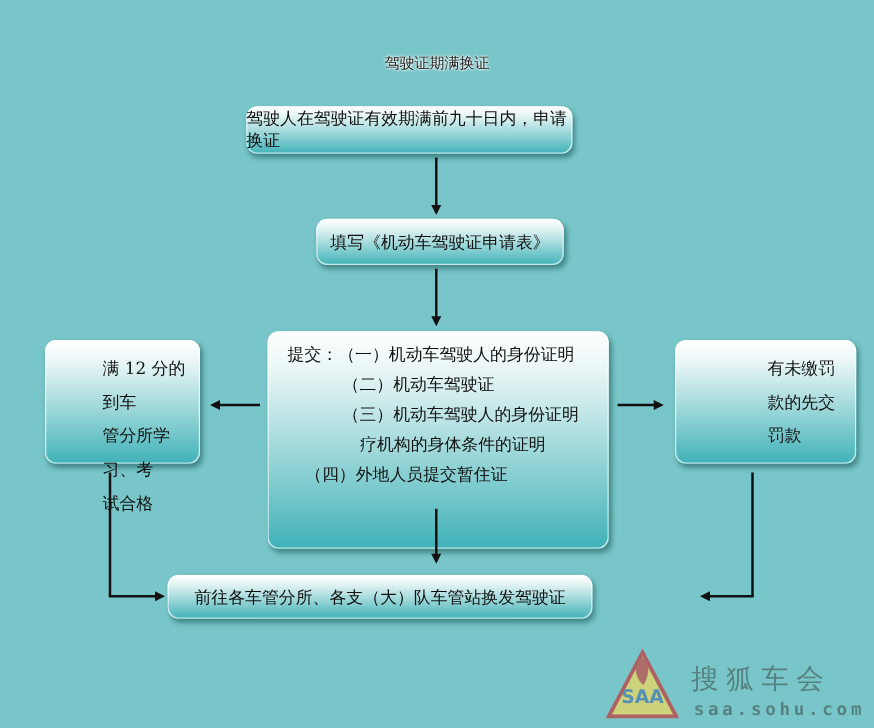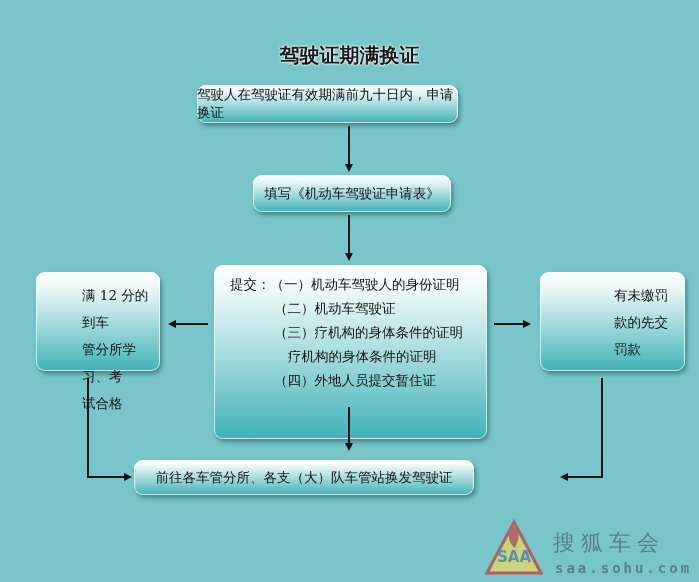--- a/index.html
+++ b/index.html
@@ -4,21 +4,21 @@
 <style>
   html, body { margin:0; padding:0; }
   body {
     width:699px; height:582px; position:relative; overflow:hidden;
     background:#78c6c9;
     font-family: "DejaVu Serif", "Liberation Serif", serif;
     color:#111;
   }
   .title {
     position:absolute; left:0; width:699px; top:42px; text-align:center;
-    font-size:20px; font-weight:bold; color:#1a1a1a;
+    font-size:12px; font-weight:normal; color:#1a1a1a;
     text-shadow: 0 0 3px #fff, 0 0 2px #fff, 0 0 1px #fff;
   }
   .box {
     position:absolute; box-sizing:border-box;
     border-radius:9px;
     background: linear-gradient(to bottom, #ffffff 0%, #e9f6f6 18%, #9fd8da 55%, #3fb2b8 100%);
     box-shadow: 2px 3px 4px rgba(0,60,60,0.45), inset 0 0 0 1px rgba(255,255,255,0.7);
     font-size:13.5px; color:#111;
   }
   .box.center { display:flex; align-items:center; justify-content:center; }
@@ -48,23 +48,23 @@
 <div class="box center" style="left:253px; top:175px; width:198px; height:37px;">
   <span>填写《机动车驾驶证申请表》</span>
 </div>
 
 <div class="line" style="left:348px; top:215px; width:2px; height:40px;"></div>
 <div class="ah-down" style="left:345px; top:253px;"></div>
 
 <div class="box submit-lines" style="left:214px; top:265px; width:273px; height:174px; padding-top:7px;">
   <div style="padding-left:16px;">提交：（一）机动车驾驶人的身份证明</div>
   <div style="padding-left:60px;">（二）机动车驾驶证</div>
-  <div style="padding-left:60px;">（三）疗机构的身体条件的证明</div>
+  <div style="padding-left:60px;">（三）机动车驾驶人的身份证明</div>
   <div style="padding-left:74px;">疗机构的身体条件的证明</div>
-  <div style="padding-left:60px;">（四）外地人员提交暂住证</div>
+  <div style="padding-left:30px;">（四）外地人员提交暂住证</div>
 </div>
 
 <div class="box side-lines" style="left:36px; top:272px; width:124px; height:99px; padding:10px 0 0 14px;">
   <div>满 12 分的到车</div>
   <div>管分所学习、考</div>
   <div>试合格</div>
 </div>
 
 <div class="line" style="left:176px; top:323px; width:32px; height:2px;"></div>
 <div class="ah-left" style="left:168px; top:320px;"></div>

